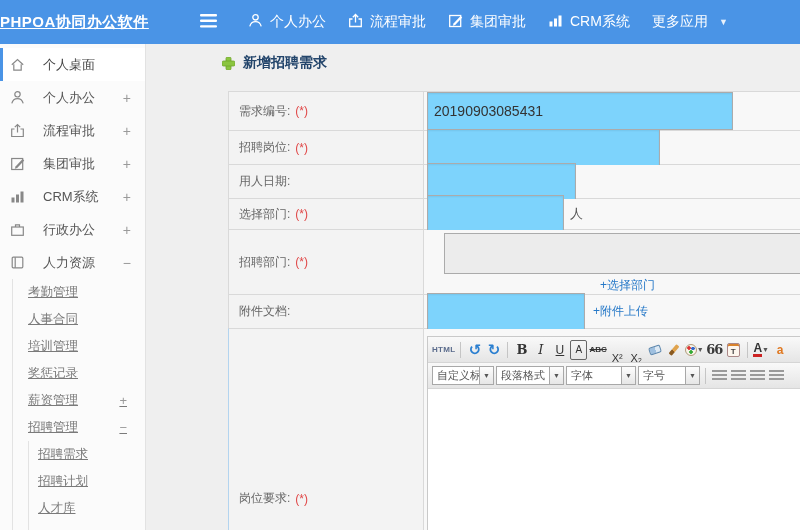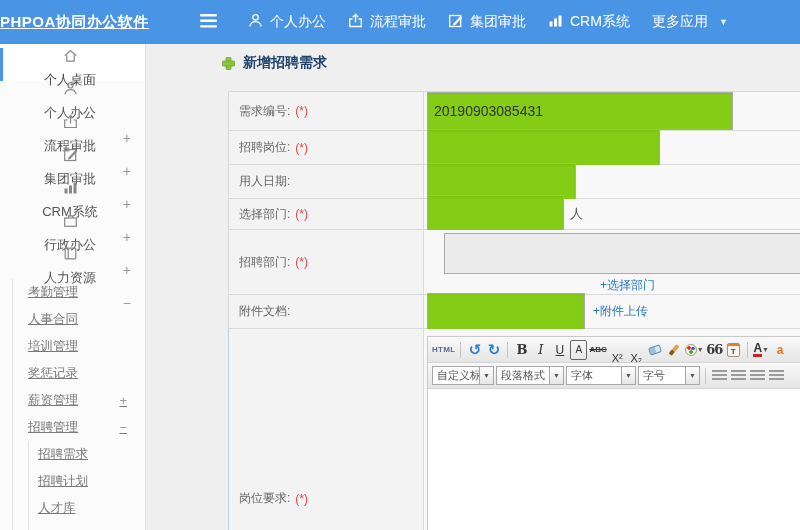--- a/index.html
+++ b/index.html
@@ -9,21 +9,21 @@
   
   .header { position:absolute; top:0; left:0; width:800px; height:44px; background:#4a94e6; z-index:5; }
   .brand { position:absolute; left:0; top:0; line-height:44px; color:#fff; font-size:15px; font-weight:bold; letter-spacing:.5px; cursor:pointer;text-decoration:underline; }
   .hamburger { position:absolute; left:200px; top:14px; cursor:pointer; }
   .topnav { position:absolute; left:248px; top:0; height:44px; display:flex; align-items:center; gap:22px; }
   .nav-item { display:flex; align-items:center; gap:7px; color:#fff; font-size:14px; cursor:pointer; white-space:nowrap; }
   .nav-caret { font-size:9px; color:#e8f1fb; margin-left:4px; }
 
   
   .sidebar { position:absolute; top:44px; left:0; width:146px; bottom:0; background:#fbfbfb; border-right:1px solid #e2e2e2; padding-top:4px; }
-  .side-item { height:33px; display:flex; align-items:center; gap:8px; padding:0 14px 0 9px; font-size:13px; color:#555; cursor:pointer;flex-direction:column; }
+  .side-item { height:33px; display:flex; align-items:center; gap:18px; padding:0 14px 0 9px; font-size:13px; color:#555; cursor:pointer; }
   .side-item.active { background:#fff; border-left:3px solid #4a94e6; padding-left:6px; color:#444; }
   .side-item .expand { margin-left:auto; color:#9a9a9a; font-size:14px; font-weight:400; }
   .sicon { width:16px; display:inline-flex; justify-content:center; }
   .submenu { margin-left:12px; border-left:1px solid #e3e3e3; }
   .sub-item { height:27px; display:flex; align-items:center; padding:0 18px 0 15px; font-size:12.5px; color:#7a7a7a; cursor:pointer;text-decoration:underline; }
   .sub-item .expand { margin-left:auto; color:#9a9a9a; font-size:13px; }
   .submenu2 { margin-left:15px; border-left:1px solid #e3e3e3; padding-bottom:40px; }
   .submenu2 .sub-item { padding-left:9px; }
 
   
@@ -31,21 +31,21 @@
   .page-title { position:absolute; left:75px; top:10px; display:flex; align-items:center; gap:8px; }
   .page-title .txt { font-size:14px; font-weight:bold; color:#23456b; }
 
   
   .form { position:absolute; left:81px; top:47px; width:600px; border-top:1px solid #d9d9d9; border-left:1px solid #d9d9d9; }
   .frow { display:flex; }
   .frow + .frow { border-top:1px solid #d9d9d9; }
   .fcell.lab { width:195px; background:#f3f3f3; border-right:1px solid #d9d9d9; display:flex; align-items:center; padding-left:10px; font-size:12px; color:#666; flex-shrink:0; }
   .fcell.val { flex:1; background:#f8f8f8; display:flex; align-items:center; padding-left:3px; }
   .req { color:#e04848; margin-left:5px; font-size:12px; }
-  .inp { height:26px; border:1px solid #ababab; background:#84cc16; font-size:14px; color:#333; padding:18px 6px; font-family:"Liberation Sans","DejaVu Sans",sans-serif; box-shadow:inset 0 1px 2px rgba(0,0,0,.07); }
+  .inp { height:26px; border:1px solid #ababab; background:#7dd3fc; font-size:14px; color:#333; padding:18px 6px; font-family:"Liberation Sans","DejaVu Sans",sans-serif; box-shadow:inset 0 1px 2px rgba(0,0,0,.07); }
   .suffix { font-size:13px; color:#555; margin-left:6px; }
   .blink { font-size:12px; color:#2779c8; text-decoration:none; cursor:pointer; }
   .vcol { flex-direction:column; align-items:flex-start; justify-content:flex-start; padding-top:3px; }
   .dept-ta { width:368px; height:42px; background:#ececec; border:1px solid #ababab; position:relative; }
   .editor-row { border-left:1px solid #b3d4ef; margin-left:-1px; }
   .editor-row .lab { align-items:center; }
   .editor-row .val { align-items:flex-start; padding-top:7px; }
 
   
   .editor { width:380px; height:330px; border:1px solid #c9c9c9; background:#fff; display:flex; flex-direction:column; }

